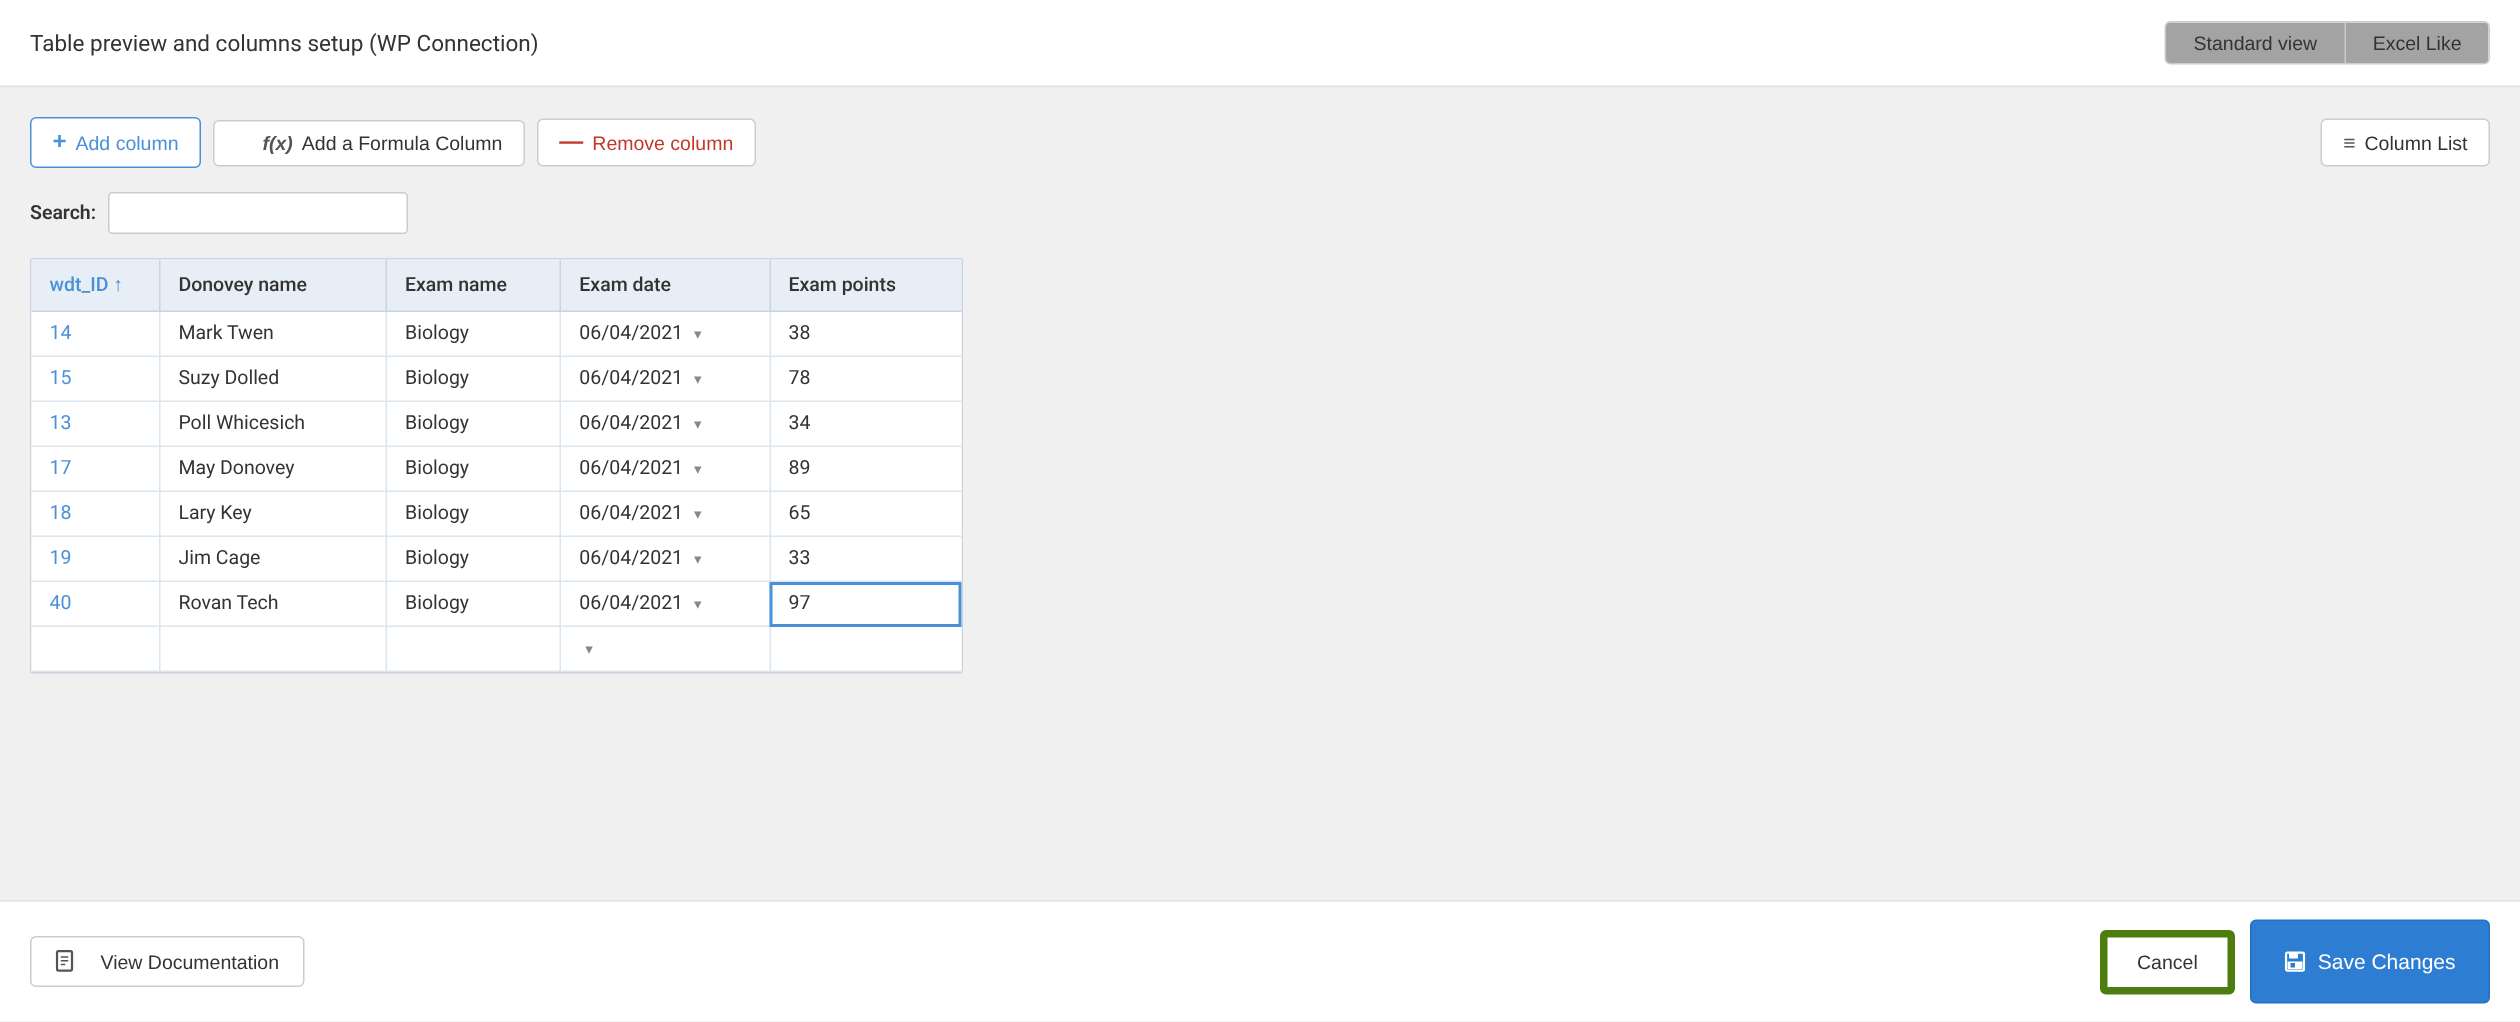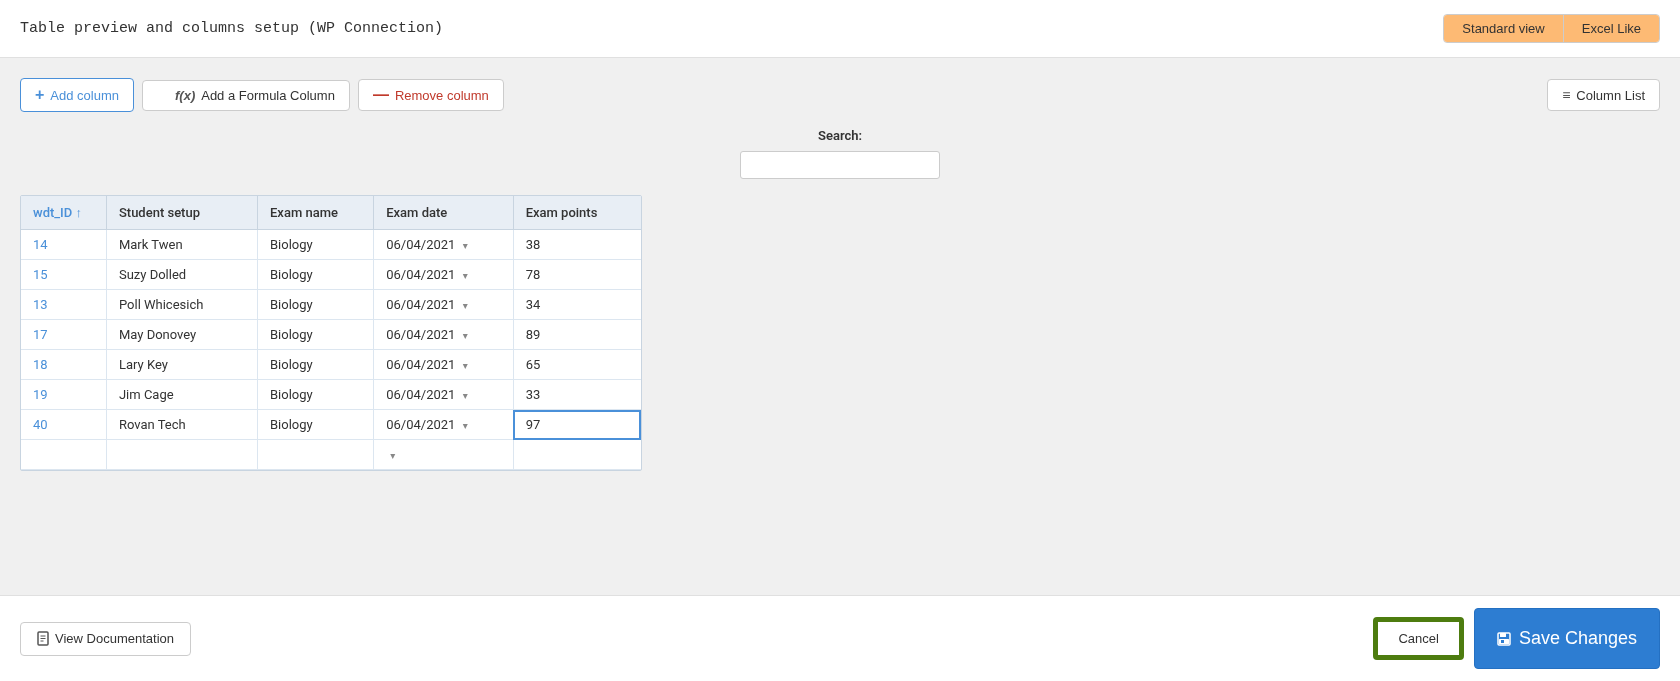--- a/index.html
+++ b/index.html
@@ -19,33 +19,32 @@
       padding: 14px 20px;
       display: flex;
       align-items: center;
       justify-content: space-between;
     }
 
     .top-bar-title {
       font-size: 15px;
       color: #333;
       font-weight: 400;
-      font-family: Liberation Mono, monospace;
     }
 
     .view-toggle {
       display: flex;
       border: 1px solid #ccc;
       border-radius: 4px;
       overflow: hidden;
     }
 
     .view-toggle-btn {
       padding: 6px 18px;
-      background: #fdba74;
+      background: #a3a3a3;
       border: none;
       cursor: pointer;
       font-size: 13px;
       color: #333;
       border-right: 1px solid #ccc;
     }
 
     .view-toggle-btn:last-child {
       border-right: none;
     }
@@ -107,21 +106,20 @@
       background: #fff;
       border-color: #ccc;
       color: #333;
     }
 
     .search-row {
       display: flex;
       align-items: center;
       gap: 8px;
       margin-bottom: 16px;
-      flex-direction: column;
     }
 
     .search-label {
       font-weight: 600;
       font-size: 13px;
       color: #333;
     }
 
     .search-input {
       border: 1px solid #ccc;
@@ -220,21 +218,21 @@
     .btn-view-docs {
       background: #fff;
       border: 1px solid #ccc;
       border-radius: 4px;
       padding: 8px 16px;
       font-size: 13px;
       color: #333;
       cursor: pointer;
       display: flex;
       align-items: center;
-      gap: 4px;
+      gap: 16px;
     }
 
     .bottom-right {
       display: flex;
       gap: 10px;
       align-items: center;
     }
 
     .btn-cancel {
       background: #fff;
@@ -245,21 +243,21 @@
       color: #333;
       cursor: pointer;
       text-align: right;
     }
 
     .btn-save {
       background: #2d7dd2;
       border: 1px solid #2470c2;
       border-radius: 4px;
       padding: 19px 22px;
-      font-size: 18px;
+      font-size: 14px;
       color: #fff;
       cursor: pointer;
       display: flex;
       align-items: center;
       gap: 8px;
       font-weight: 500;
     }
 
     .formula-icon {
       font-style: italic;
@@ -326,21 +324,21 @@
     <span class="search-label">Search:</span>
     <input class="search-input" type="text" style="">
   </div>
 
   
   <div class="table-wrapper">
     <table>
       <thead>
         <tr>
           <th class="td-id">wdt_ID ↑</th>
-          <th class="td-student">Student setup</th>
+          <th class="td-student">Donovey name</th>
           <th class="td-exam">Exam name</th>
           <th class="td-date">Exam date</th>
           <th class="td-points">Exam points</th>
         </tr>
       </thead>
       <tbody id="table-body">
 
       <tr>
       <td class="td-id" style="color:#4a90d9">14</td>
       <td class="td-student">Mark Twen</td>

